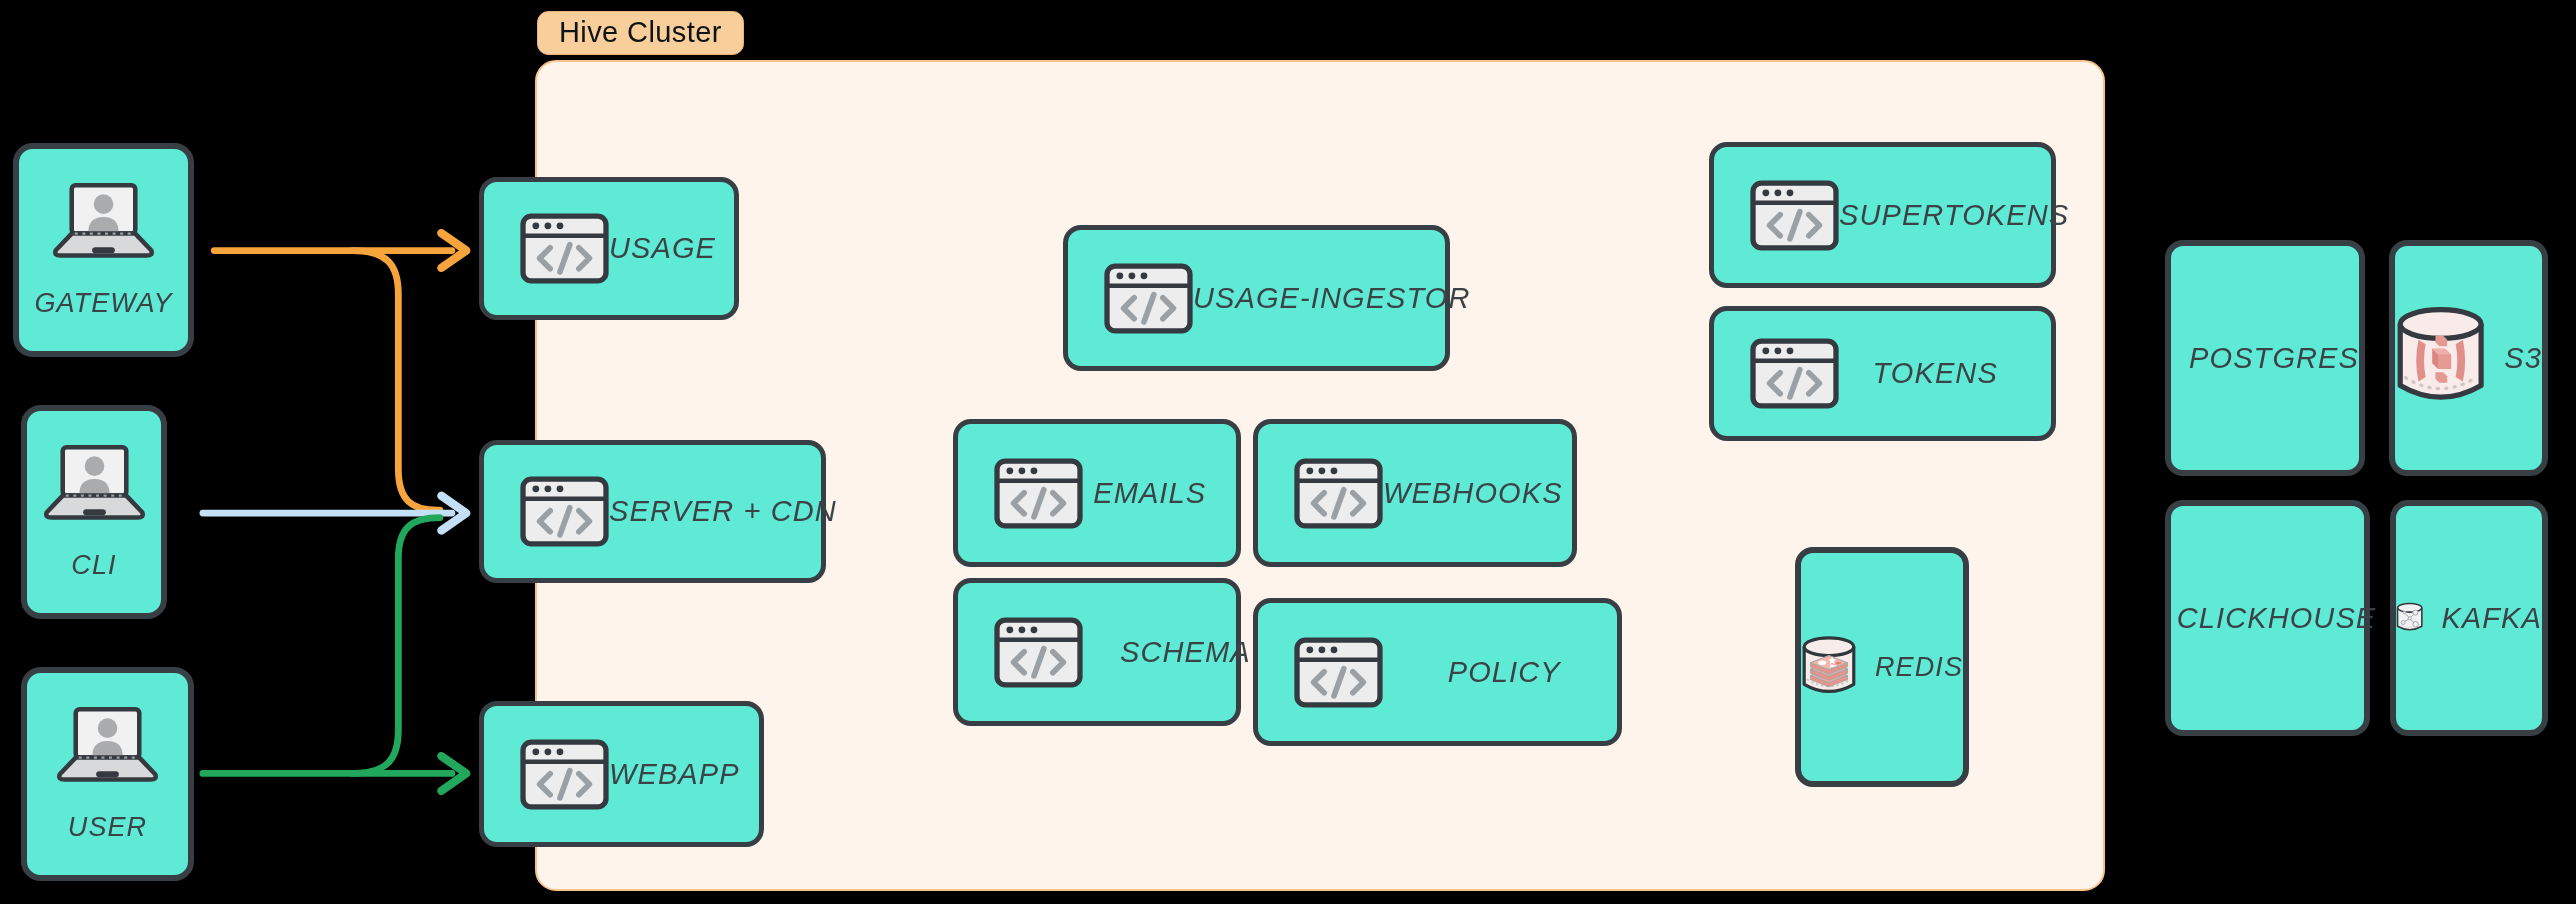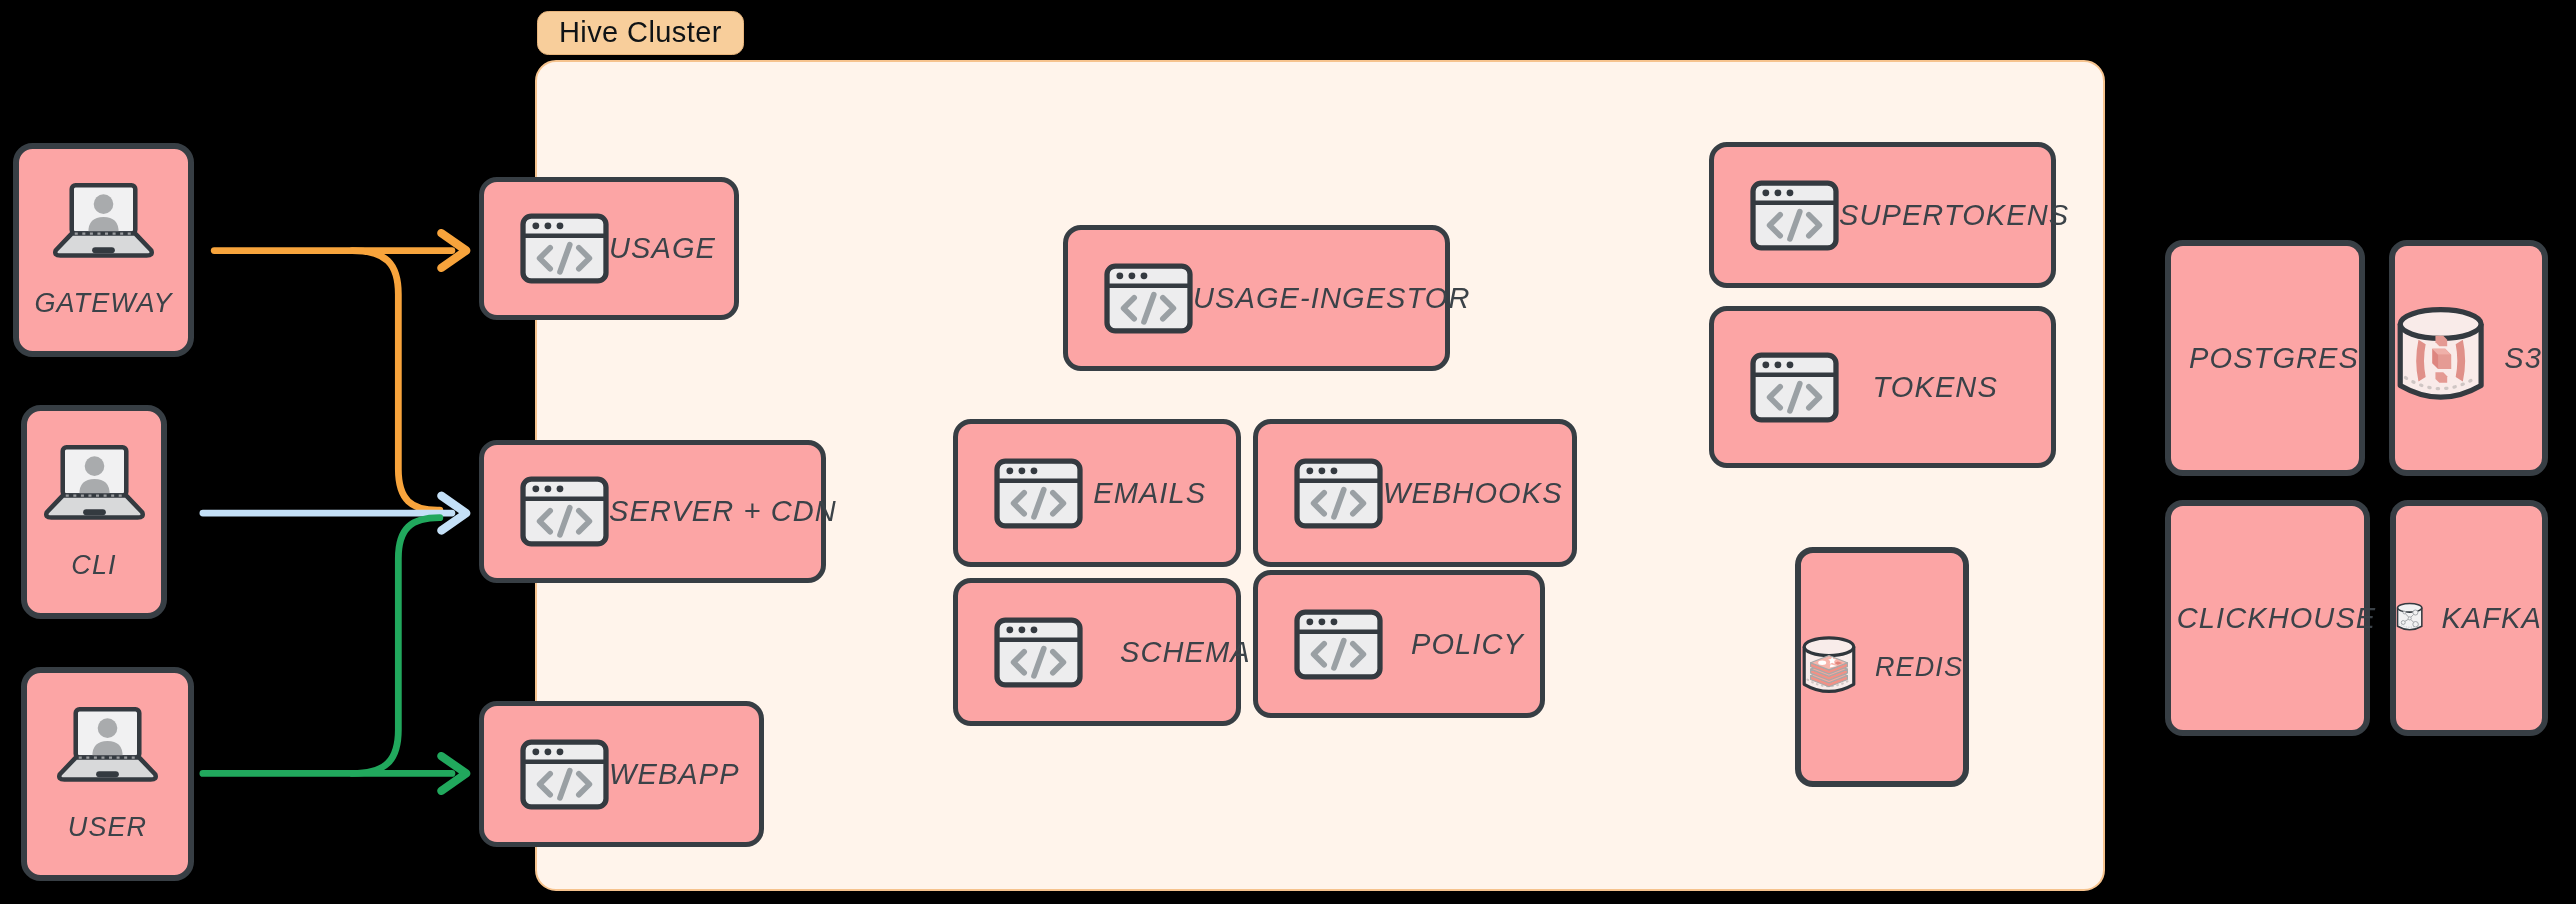--- a/index.html
+++ b/index.html
@@ -6,21 +6,21 @@
   .stage{position:relative;width:2576px;height:904px;background:#000;
          font-family:"Liberation Sans",sans-serif;overflow:hidden;}
   .cluster{position:absolute;left:535px;top:60px;width:1570px;height:831px;
            border-radius:21px;background:#FFF4EB;border:2.3px solid #F6C38E;
            box-sizing:border-box;z-index:0;}
   .pill{position:absolute;left:537px;top:10.6px;height:44px;padding:0 21px;
         border-radius:11.3px;background:#F8CE9B;border:1.5px solid #E7B47C;
         box-sizing:border-box;display:flex;align-items:center;z-index:3;
         font-size:29px;font-weight:500;color:#0F1316;letter-spacing:0.4px;}
   .arrows{position:absolute;left:0;top:0;z-index:1;}
-  .node{position:absolute;background:#fca5a5;border:5.3px solid #373E44;
+  .node{position:absolute;background:#5eead4;border:5.3px solid #373E44;
         box-sizing:border-box;z-index:2;}
   .svc{border-radius:18px;display:flex;align-items:center;padding:0 19.6px 0 36px;}
   .svc .win{width:89px;height:71px;flex:none;}
   .lbl{font-style:italic;color:#3B4248;letter-spacing:1.1px;white-space:nowrap;}
   .svc .lbl{flex:1;text-align:center;font-size:29px;}
   .actor{border-radius:19.6px;border-width:6px;display:flex;flex-direction:column;
          align-items:center;justify-content:center;gap:24px;}
   .actor .laptop{width:115px;height:82px;}
   .actor .lbl{font-size:27px;}
   .db{border-radius:18px;border-width:6px;display:flex;flex-direction:row;
@@ -195,33 +195,33 @@
         <use href="#sym-window"></use>
       </svg>
     <div class="lbl">WEBHOOKS</div>
   </div>
   <div class="node svc" style="left:953px;top:578px;width:288px;height:148px;gap:37px;">
     <svg class="win" viewBox="0 0 118 94">
         <use href="#sym-window"></use>
       </svg>
     <div class="lbl">SCHEMA</div>
   </div>
-  <div class="node svc" style="left:1253px;top:570px;width:292px;height:148px;gap:28px;">
+  <div class="node svc" style="left:1253px;top:598px;width:369px;height:148px;gap:28px;">
     <svg class="win" viewBox="0 0 118 94">
         <use href="#sym-window"></use>
       </svg>
     <div class="lbl">POLICY</div>
   </div>
   <div class="node svc" style="left:1709px;top:142px;width:347px;height:146px;">
     <svg class="win" viewBox="0 0 118 94">
         <use href="#sym-window"></use>
       </svg>
     <div class="lbl">SUPERTOKENS</div>
   </div>
-  <div class="node svc" style="left:1709px;top:306px;width:347px;height:162px;">
+  <div class="node svc" style="left:1709px;top:306px;width:347px;height:135px;">
     <svg class="win" viewBox="0 0 118 94">
         <use href="#sym-window"></use>
       </svg>
     <div class="lbl">TOKENS</div>
   </div>
 
   <div class="node db redis-node" style="left:1795px;top:547px;width:174px;height:240px;">
     <svg class="cyl" viewBox="0 0 140 164">
         <use href="#sym-cyl-redis"></use>
       </svg>

